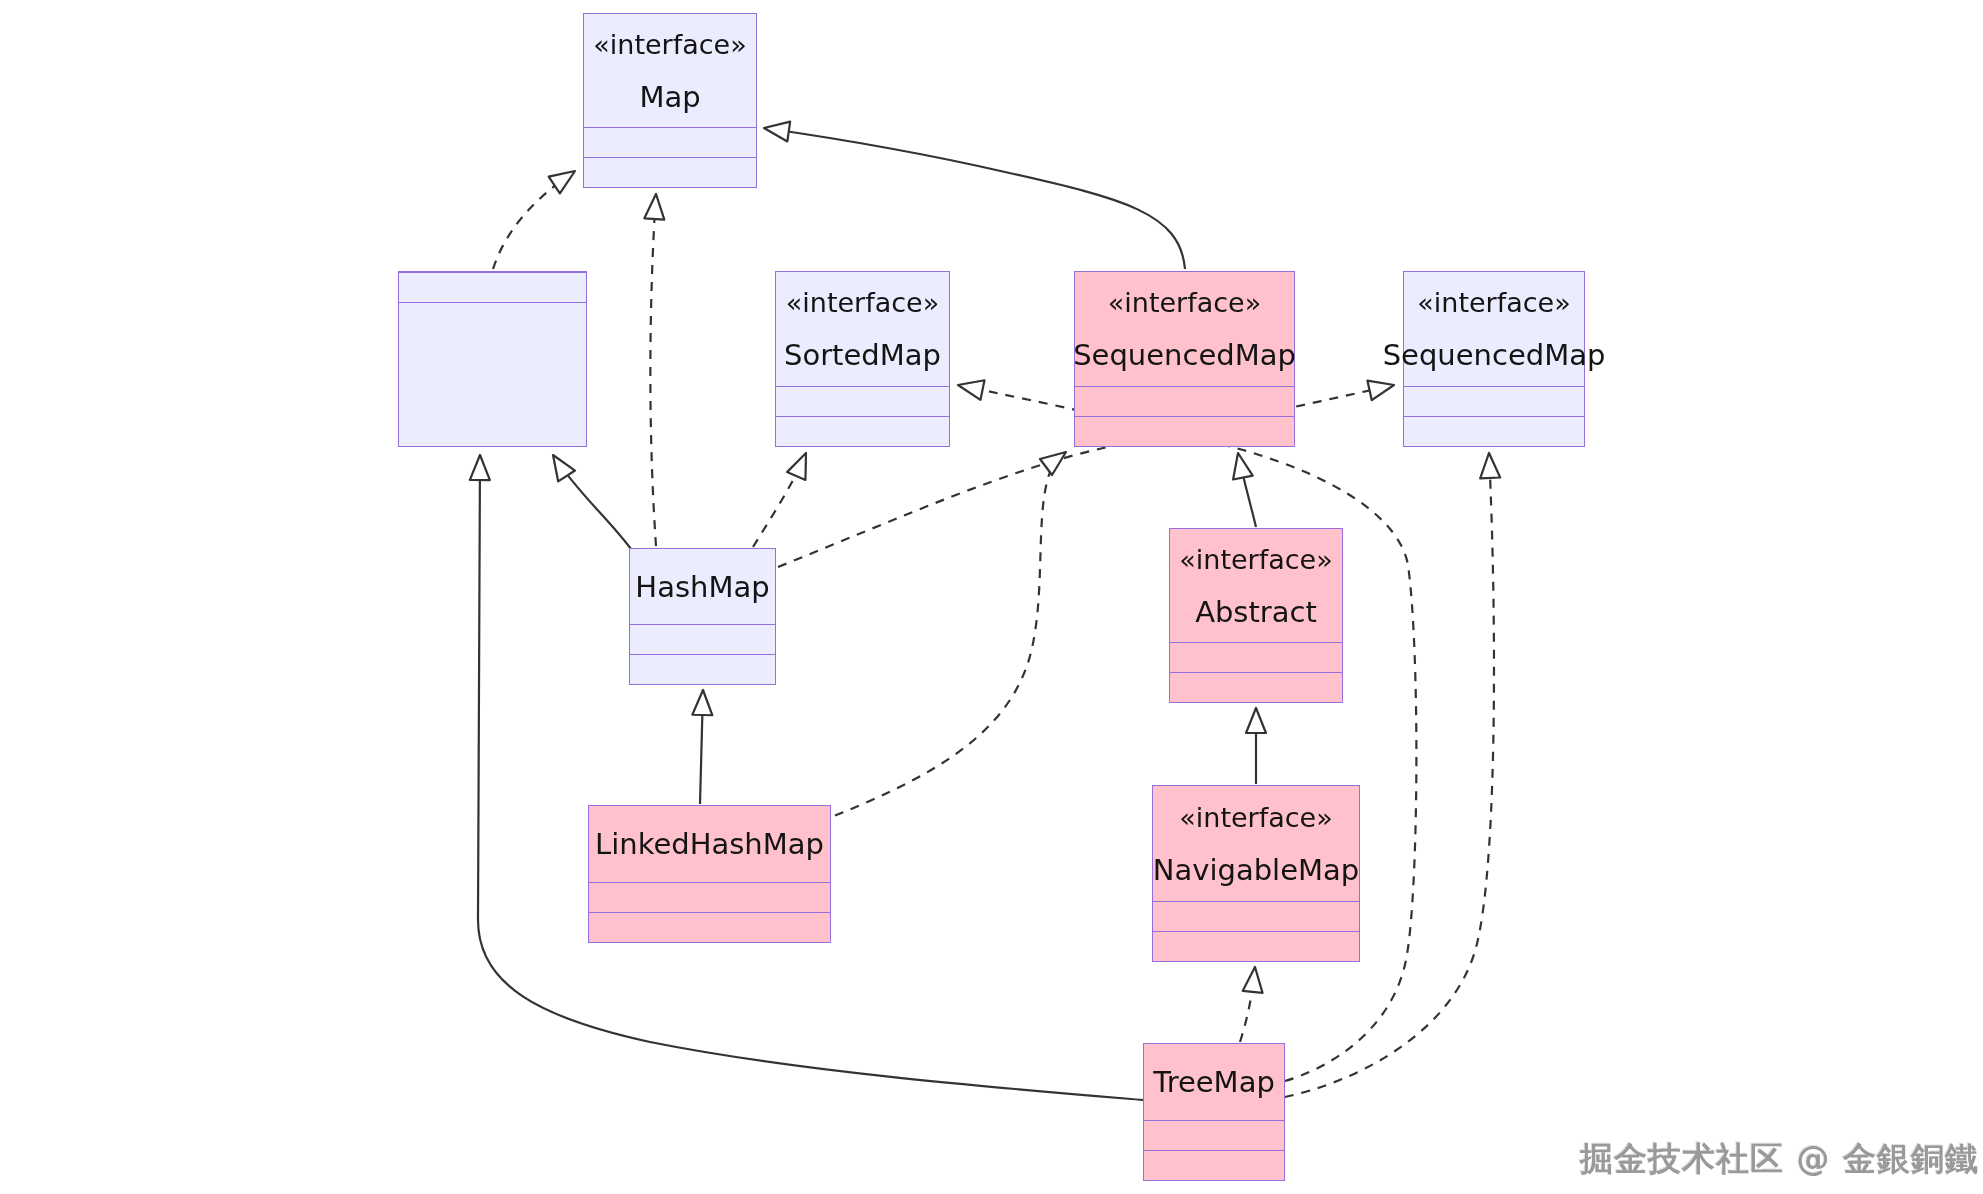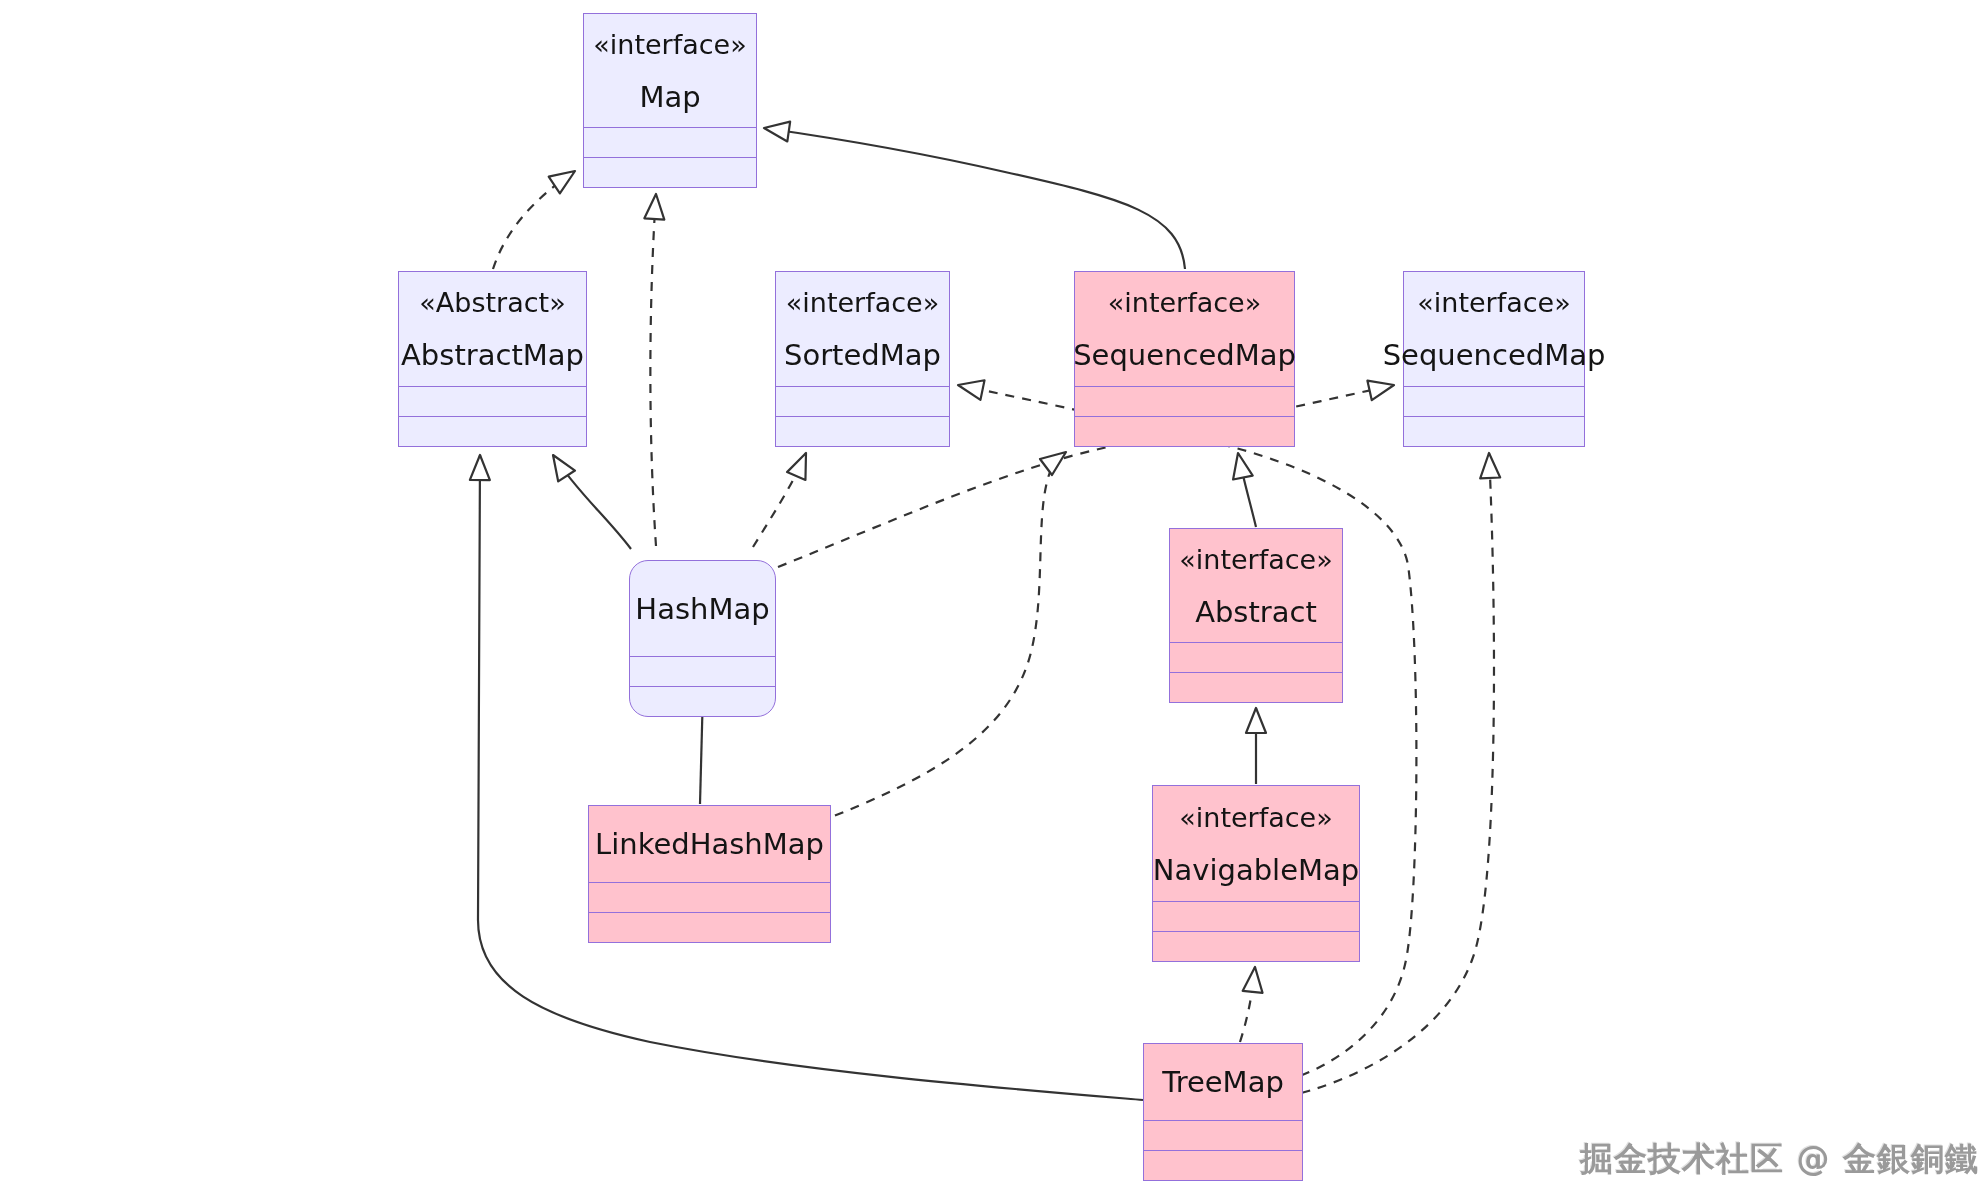--- a/index.html
+++ b/index.html
@@ -65,24 +65,20 @@
   <div class="watermark">掘金技术社区 @ 金銀銅鐵</div>
 <div class="class-node lavender" style="left: 583px; top: 13px; width: 174px; height: 175px;">
       <div class="class-title">
         <div class="stereotype">«interface»</div>
         <div class="class-name">Map</div>
       </div>
       <div class="compartment"></div>
       <div class="compartment"></div>
     </div>
     <div class="class-node lavender" style="left: 398px; top: 271px; width: 189px; height: 176px;">
-      <div class="class-title">
-        <div class="stereotype">«Abstract»</div>
-        <div class="class-name">AbstractMap</div>
-      </div>
       <div class="compartment"></div>
       <div class="compartment"></div>
     </div>
     <div class="class-node lavender" style="left: 775px; top: 271px; width: 175px; height: 176px;">
       <div class="class-title">
         <div class="stereotype">«interface»</div>
         <div class="class-name">SortedMap</div>
       </div>
       <div class="compartment"></div>
       <div class="compartment"></div>
@@ -96,21 +92,21 @@
       <div class="compartment"></div>
     </div>
     <div class="class-node lavender" style="left: 1403px; top: 271px; width: 182px; height: 176px;">
       <div class="class-title">
         <div class="stereotype">«interface»</div>
         <div class="class-name">SequencedMap</div>
       </div>
       <div class="compartment"></div>
       <div class="compartment"></div>
     </div>
-    <div class="class-node lavender" style="left: 629px; top: 560px; width: 147px; height: 157px; border-radius: 19px;">
+    <div class="class-node lavender" style="left: 629px; top: 548px; width: 147px; height: 137px;">
       <div class="class-title">
         <div class="class-name">HashMap</div>
       </div>
       <div class="compartment"></div>
       <div class="compartment"></div>
     </div>
     <div class="class-node pink" style="left: 1169px; top: 528px; width: 174px; height: 175px;">
       <div class="class-title">
         <div class="stereotype">«interface»</div>
         <div class="class-name">Abstract</div>
@@ -126,20 +122,20 @@
       <div class="compartment"></div>
     </div>
     <div class="class-node pink" style="left: 1152px; top: 785px; width: 208px; height: 177px;">
       <div class="class-title">
         <div class="stereotype">«interface»</div>
         <div class="class-name">NavigableMap</div>
       </div>
       <div class="compartment"></div>
       <div class="compartment"></div>
     </div>
-    <div class="class-node pink" style="left: 1143px; top: 1043px; width: 160px; height: 138px;">
+    <div class="class-node pink" style="left: 1143px; top: 1043px; width: 142px; height: 138px;">
       <div class="class-title">
         <div class="class-name">TreeMap</div>
       </div>
       <div class="compartment"></div>
       <div class="compartment"></div>
     </div>
   </div>
 
 </body></html>

